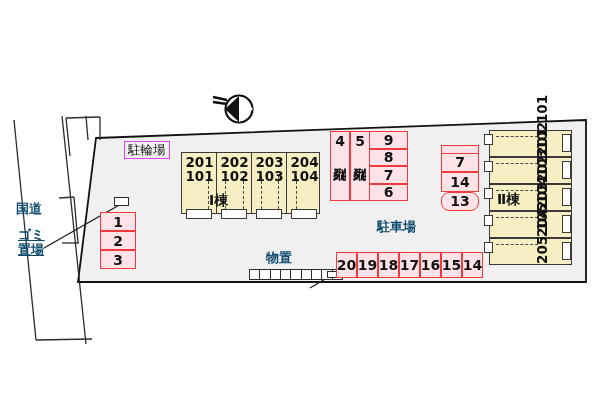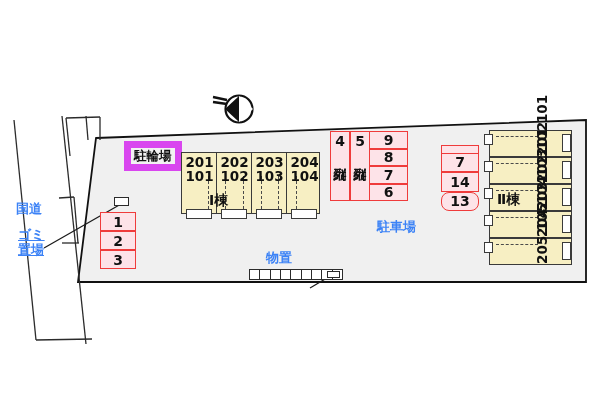--- a/index.html
+++ b/index.html
@@ -12,33 +12,33 @@
   .abs{position:absolute;}
 
   
   #site-area{
     left:0;top:0;width:600px;height:400px;
   }
 
   
   .lbl{
     position:absolute;
-    font-size:13px;color:#3b82f6;
+    font-size:13px;color:#0c4a6e;
     white-space:nowrap;
     letter-spacing:0px;
     font-weight:700;
   }
 
   
   .boxlabel{
     position:absolute;
-    border:7px solid #d946ef;
+    border:1px solid #d946ef;
     background:#f2f2f2;
     font-size:12.5px;
-    font-weight:700;
+    font-weight:400;
     color:#111;
     padding:1px 3px 2px 3px;
     line-height:1.05;
     white-space:nowrap;
   }
 
   
   .stall{
     position:absolute;
     background:#fde3e8;
@@ -209,20 +209,29 @@
     <div class="stall" style="left:0px;top:52.5px;width:39px;height:17.5px;">6</div>
   </div>
 
   <div class="stallgroup" style="left:441px;top:133px;width:38px;height:78px;">
     <div class="stall" style="left:0px;top:12px;width:38px;height:29px;">10</div>
     <div class="stall" style="left:0px;top:19.5px;width:38px;height:19.5px;">7</div>
     <div class="stall" style="left:0px;top:39px;width:38px;height:19.5px;">14</div>
     <div class="stall" style="left:0px;top:58.5px;width:38px;height:19.5px;border-radius:8px;">13</div>
   </div>
 
+  <div class="stallgroup" style="left:336px;top:252px;width:147px;height:26px;">
+    <div class="stall" style="left:0px;top:0px;width:21px;height:26px;">20</div>
+    <div class="stall" style="left:21px;top:0px;width:21px;height:26px;">19</div>
+    <div class="stall" style="left:42px;top:0px;width:21px;height:26px;">18</div>
+    <div class="stall" style="left:63px;top:0px;width:21px;height:26px;">17</div>
+    <div class="stall" style="left:84px;top:0px;width:21px;height:26px;">16</div>
+    <div class="stall" style="left:105px;top:0px;width:21px;height:26px;">15</div>
+    <div class="stall" style="left:126px;top:0px;width:21px;height:26px;">14</div>
+  </div>
 
   <div class="bldg" style="left:181px;top:152px;width:139px;height:62px;">
   </div>
 
   <div class="soliddiv" style="left:216px;top:152px;height:62px;"></div>
   <div class="soliddiv" style="left:251px;top:152px;height:62px;"></div>
   <div class="soliddiv" style="left:286px;top:152px;height:62px;"></div>
 
   <div class="dashdiv" style="left:208px;top:176px;height:38px;"></div>
   <div class="dashdiv" style="left:225px;top:176px;height:38px;"></div>

